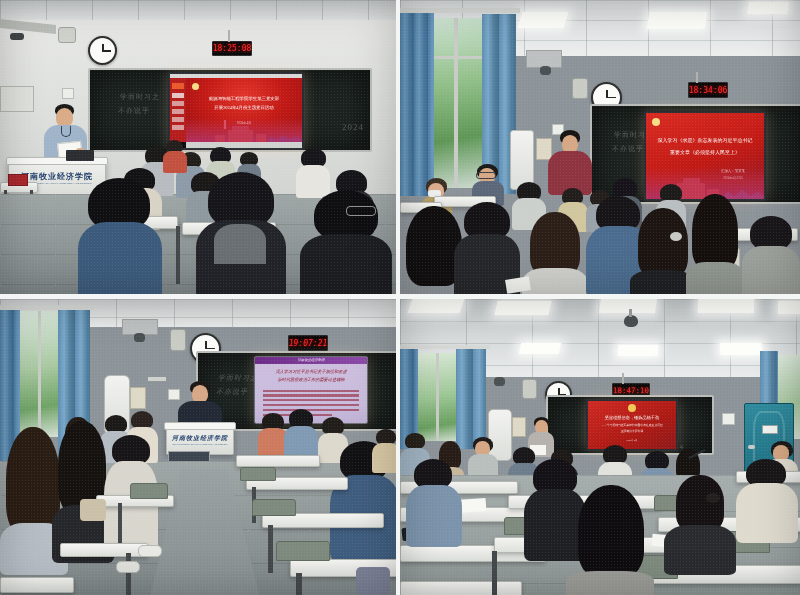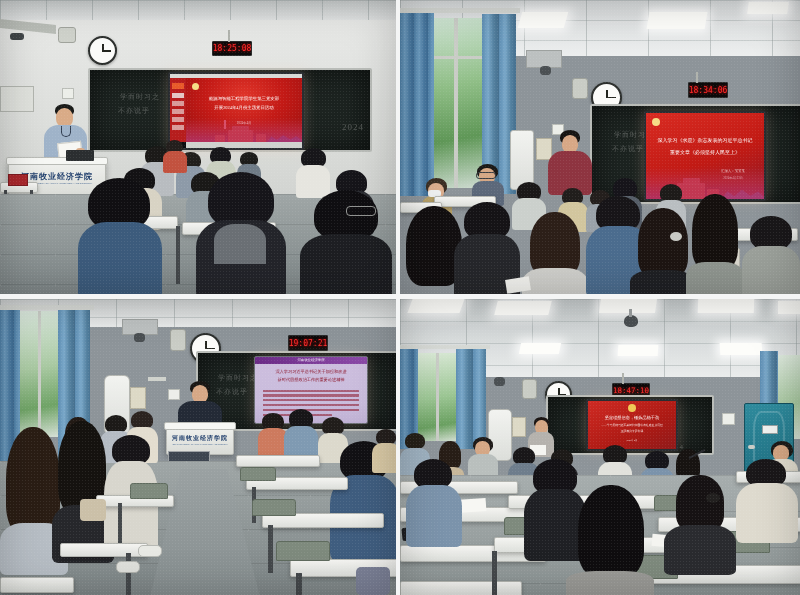--- a/index.html
+++ b/index.html
@@ -8,21 +8,21 @@
   #collage{
     position:relative;width:800px;height:595px;
     background:#f2f3f3;
     display:grid;
     grid-template-columns:396px 4px 400px;
     grid-template-rows:294px 5px 296px;
   }
   .cell{position:relative;overflow:hidden;background:#8d9499;}
   .c-tl{grid-column:1;grid-row:1;}
   .c-tr{grid-column:3;grid-row:1;}
-  .c-bl{grid-column:1;grid-row:3;}
+  .c-bl{grid-column:1;grid-row:3;font-style:italic;}
   .c-br{grid-column:3;grid-row:3;}
   .gut-v{grid-column:2;grid-row:1/4;background:#f4f5f5;}
   .gut-h{grid-column:1/4;grid-row:2;background:#f4f5f5;}
 
   .ph{position:absolute;inset:0;}
   .lay{position:absolute;}
 
   
   .ceiling{left:0;right:0;top:0;background:linear-gradient(#c9cdcd,#e2e4e4);}
   .ceilgrid{position:absolute;inset:0;

